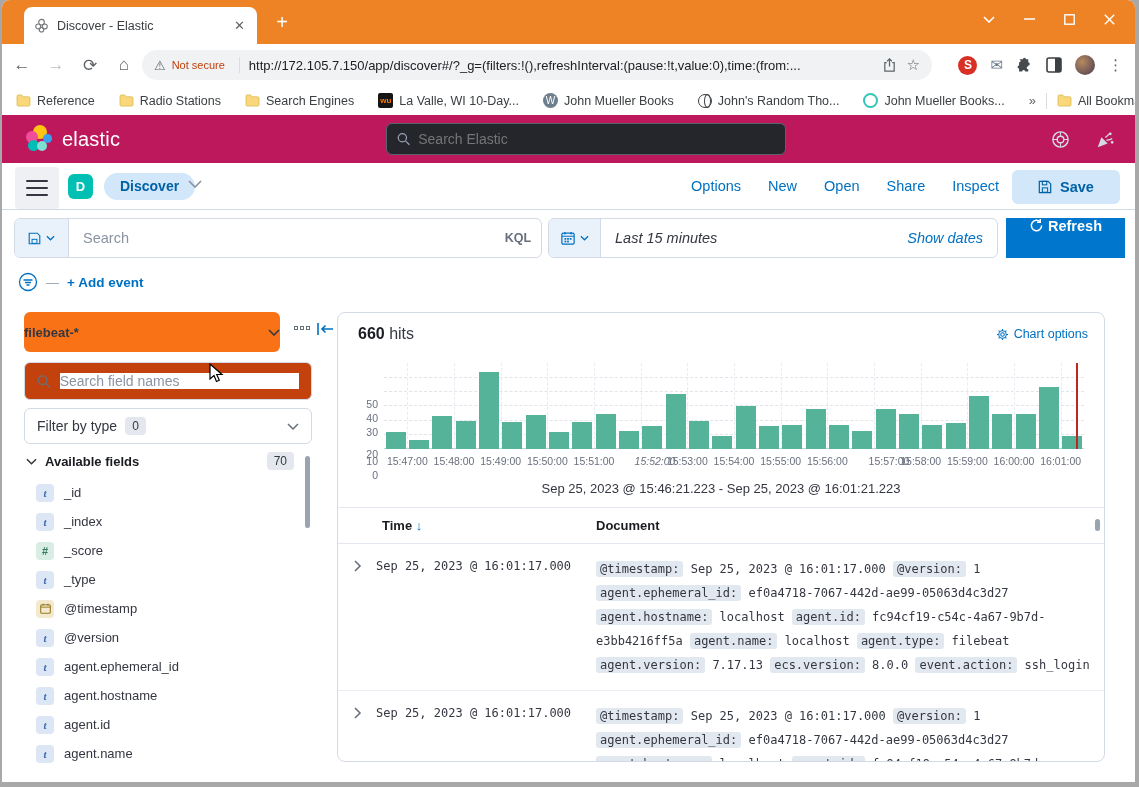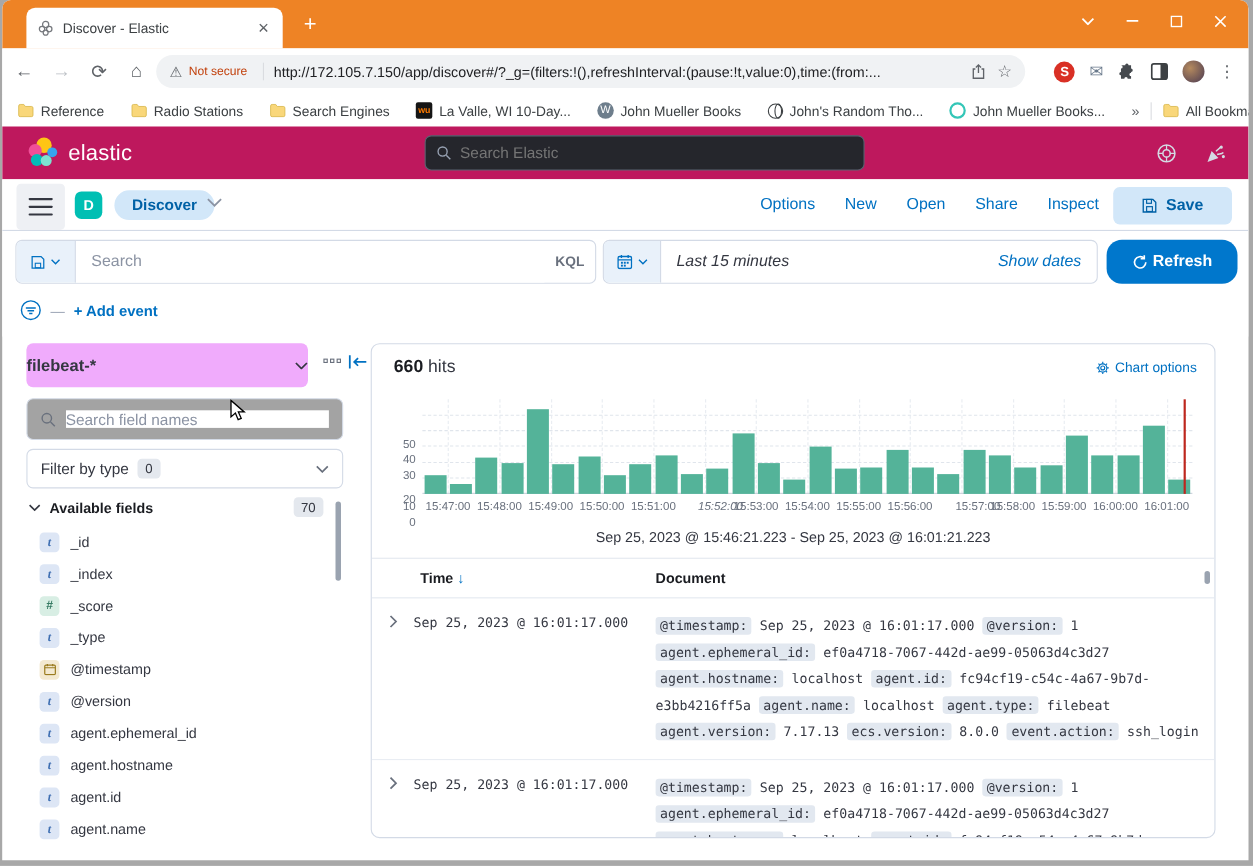--- a/index.html
+++ b/index.html
@@ -66,31 +66,31 @@
   .querysec { position:absolute; left:0; top:210px; width:100%; height:96px; background:#fff; }
   .qgroup { position:absolute; left:12px; top:8px; width:528px; height:40px; border:1px solid #d3dae6; border-radius:6px; display:flex; overflow:hidden; background:#fff; }
   .saved-btn { width:54px; background:#e9f1fa; border-right:1px solid #d3dae6; display:flex; align-items:center; justify-content:center; gap:5px; }
   .qinput { flex:1; border:none; outline:none; font-size:14.5px; padding:0 14px; color:#343741; font-family:"Liberation Sans",sans-serif; }
   .qinput::placeholder { color:#8b93a3; }
   .kql { width:46px; display:flex; align-items:center; justify-content:center; font-size:12.5px; font-weight:600; color:#69707d; }
   .dgroup { position:absolute; left:546px; top:8px; width:450px; height:40px; border:1px solid #d3dae6; border-radius:6px; display:flex; align-items:center; overflow:hidden; background:#fff;font-style:italic; }
   .cal-btn { width:52px; height:100%; background:#e9f1fa; border-right:1px solid #d3dae6; display:flex; align-items:center; justify-content:center; gap:5px; }
   .trange { font-size:14.5px; color:#343741; padding-left:14px; flex:1; }
   .showdates { color:#0071c2; font-size:14.5px; padding-right:14px; }
-  .refresh-btn { position:absolute; left:1004px; top:8px; width:119px; height:40px; background:#0077cc; border-radius:14px; color:#fff; font-size:14.5px; font-weight:600; display:flex; align-items:center; justify-content:center; gap:4px; }
+  .refresh-btn { position:absolute; left:1004px; top:8px; width:119px; height:40px; background:#0077cc; border-radius:0; color:#fff; font-size:14.5px; font-weight:600; display:flex; align-items:flex-start; justify-content:center; gap:4px; }
   .filterrow { position:absolute; left:16px; top:62px; display:flex; align-items:center; gap:8px; }
   .dash { color:#98a2b3; font-size:13px; }
   .addfilter { color:#0071c2; font-size:13.5px; font-weight:600; }
 
   
-  .idx-pill { position:absolute; left:22px; top:312px; width:256px; height:40px; background:#f0abfc; border-radius:6px; display:flex; align-items:center; justify-content:space-between; gap:8px; font-size:15px; font-weight:bold; color:#343741; }
+  .idx-pill { position:absolute; left:22px; top:312px; width:256px; height:40px; background:#f97316; border-radius:6px; display:flex; align-items:center; justify-content:space-between; gap:8px; font-size:13px; font-weight:bold; color:#343741; }
   .boxes-ic { position:absolute; left:292px; top:326px; display:flex; gap:2px; }
   .boxes-ic i { width:4px; height:4px; border:1px solid #69707d; }
   .collapse-ic { position:absolute; left:314px; top:322px; }
-  .fsearch { position:absolute; left:22px; top:362px; width:288px; height:38px; border:1px solid #d3dae6; border-radius:6px; display:flex; align-items:center; padding:10px 12px; background:#a3a3a3; }
+  .fsearch { position:absolute; left:22px; top:362px; width:288px; height:38px; border:1px solid #d3dae6; border-radius:6px; display:flex; align-items:center; padding:10px 12px; background:#c2410c; }
   .fsearch input { border:none; outline:none; font-size:14px; color:#69707d; margin-left:9px; width:100%; font-family:"Liberation Sans",sans-serif; }
   .fsearch input::placeholder { color:#8b93a3; }
   .ftype { position:absolute; left:22px; top:408px; width:288px; height:36px; border:1px solid #d3dae6; border-radius:6px; display:flex; align-items:center; padding:0 12px; gap:8px; font-size:14px; color:#343741; background:#fff; }
   .count-badge { background:#e4e8ee; border-radius:4px; font-size:12px; color:#343741; padding:2px 7px; }
   .ftype .chev { margin-left:auto; }
   .avail-hdr { position:absolute; left:24px; top:452px; width:286px; display:flex; align-items:center; gap:8px; }
   .avail-hdr b { font-size:13px; color:#1a1c21; }
   .avail-hdr .count-badge { margin-left:auto; margin-right:18px; }
   .side-scroll { position:absolute; left:303px; top:456px; width:5px; height:72px; background:#9aa3b0; border-radius:3px; }
   #field-list { position:absolute; left:22px; top:478px; width:276px; }

